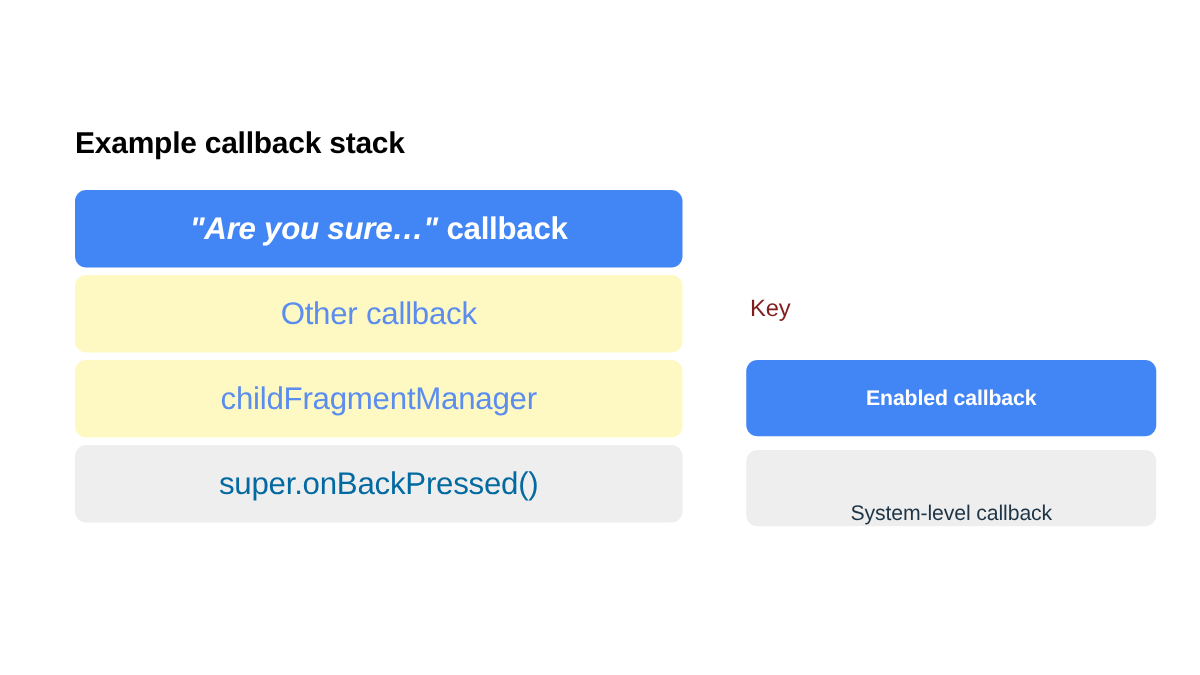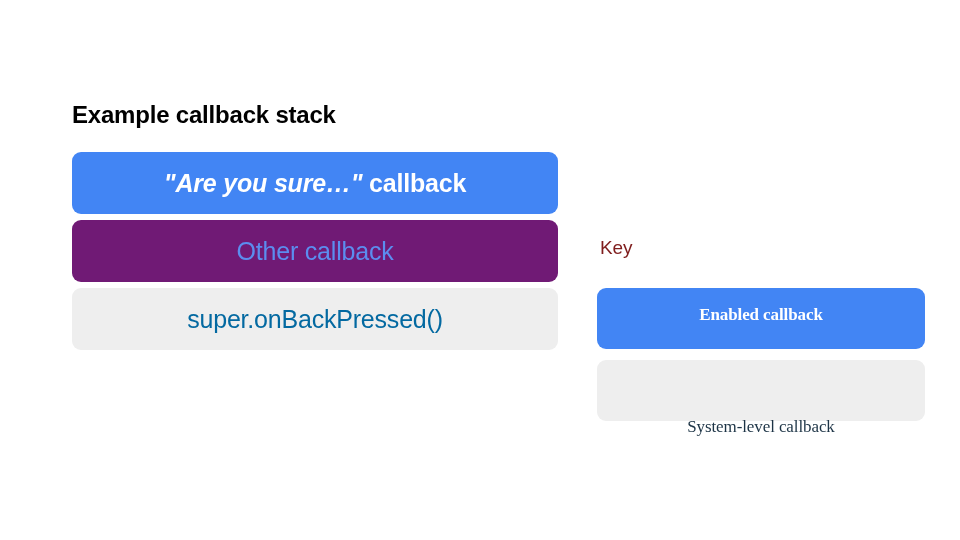--- a/index.html
+++ b/index.html
@@ -18,21 +18,21 @@
   }
 
   .canvas {
     position: absolute;
     inset: 0;
   }
 
   
   .stack-panel {
     position: absolute;
-    left: 72px;
+    left: 60px;
     top: 100px;
     width: 486px;
   }
 
   .stack-title {
     font-size: 24px;
     font-weight: 700;
     color: #000000;
     letter-spacing: -0.2px;
     line-height: 30px;
@@ -67,21 +67,21 @@
   
   .state-enabled {
     background: #4285f4;
   }
   .state-enabled .bar-label {
     color: #ffffff;
     font-weight: 700;
   }
 
   .state-disabled {
-    background: #701a75;
+    background: #fef9c3;
   }
   .state-disabled .bar-label {
     color: #5b8def;
     font-weight: 400;
   }
 
   .state-system {
     background: #eeeeee;
   }
   .state-system .bar-label {
@@ -119,27 +119,26 @@
   .key-list {
     display: flex;
     flex-direction: column;
     gap: 11px;
   }
 
   .key-bar {
     height: 61px;
     border-radius: 9px;
     display: flex;
-    align-items: flex-start;
+    align-items: center;
     justify-content: center;
     box-sizing: border-box;
     padding: 16px 12px;
     text-align: center;
     white-space: nowrap;
-    font-family: Liberation Serif, serif;
   }
 
   .key-label {
     font-size: 17px;
     line-height: 22px;
     letter-spacing: -0.1px;
   }
 
   .key-bar.state-enabled .key-label {
     color: #ffffff;
@@ -166,20 +165,23 @@
     <div class="stack-list">
 
       <div class="bar state-enabled">
         <span class="bar-label"><span class="quoted">"Are you sure…"</span><span class="trailing"> callback</span></span>
       </div>
 
       <div class="bar state-disabled">
         <span class="bar-label">Other callback</span>
       </div>
 
+      <div class="bar state-disabled">
+        <span class="bar-label">childFragmentManager</span>
+      </div>
 
 
       <div class="bar state-system">
         <span class="bar-label">super.onBackPressed()</span>
       </div>
 
     </div>
   </section>
 
   <section class="key-panel">

